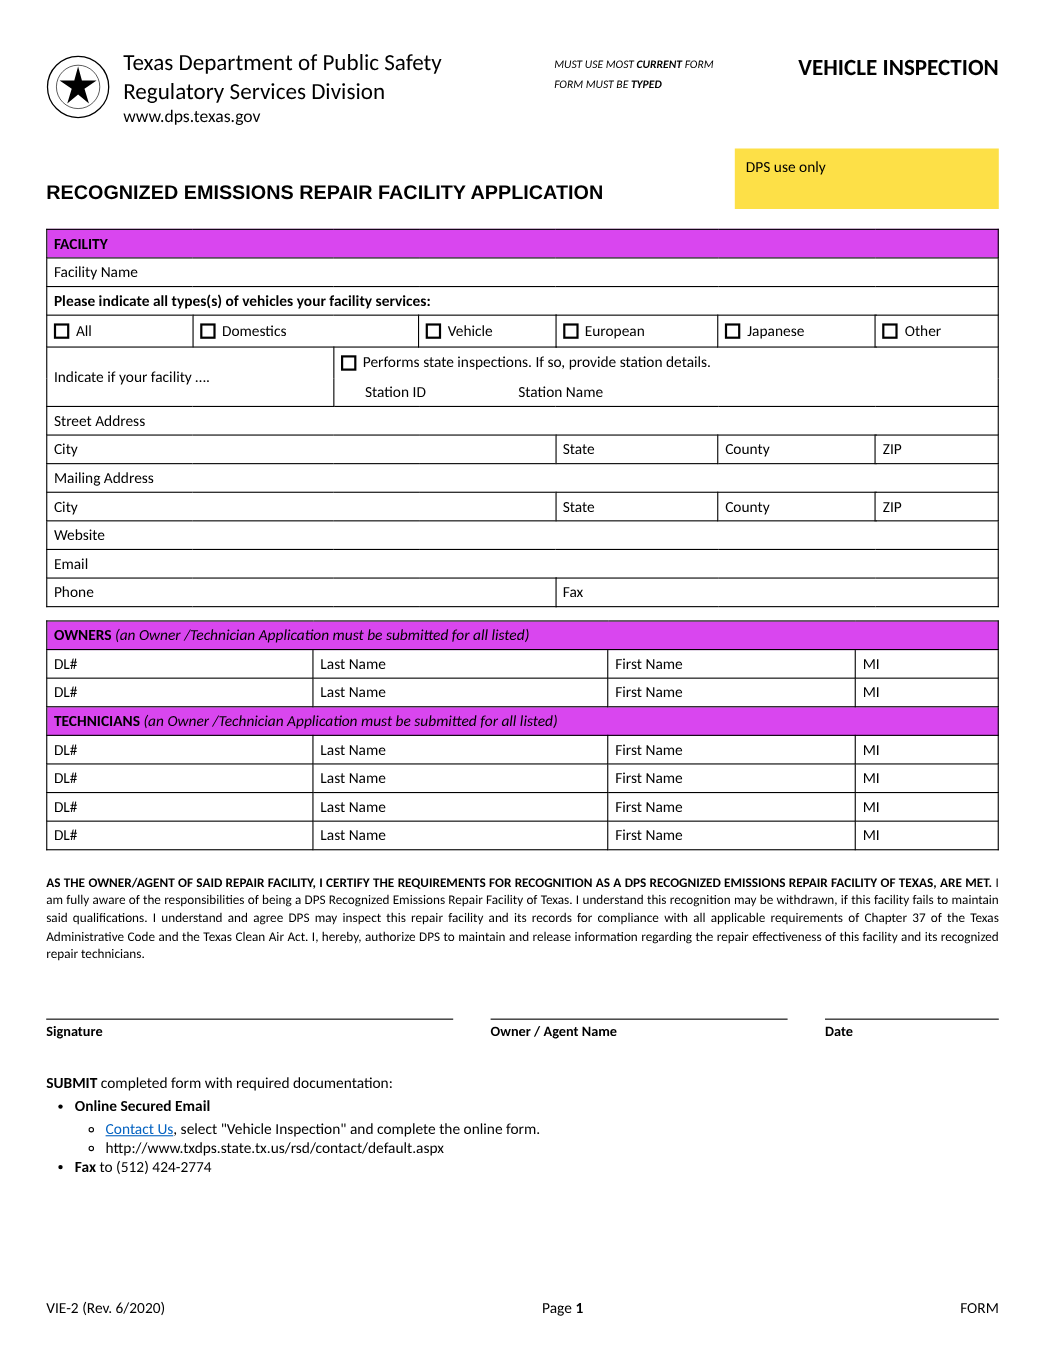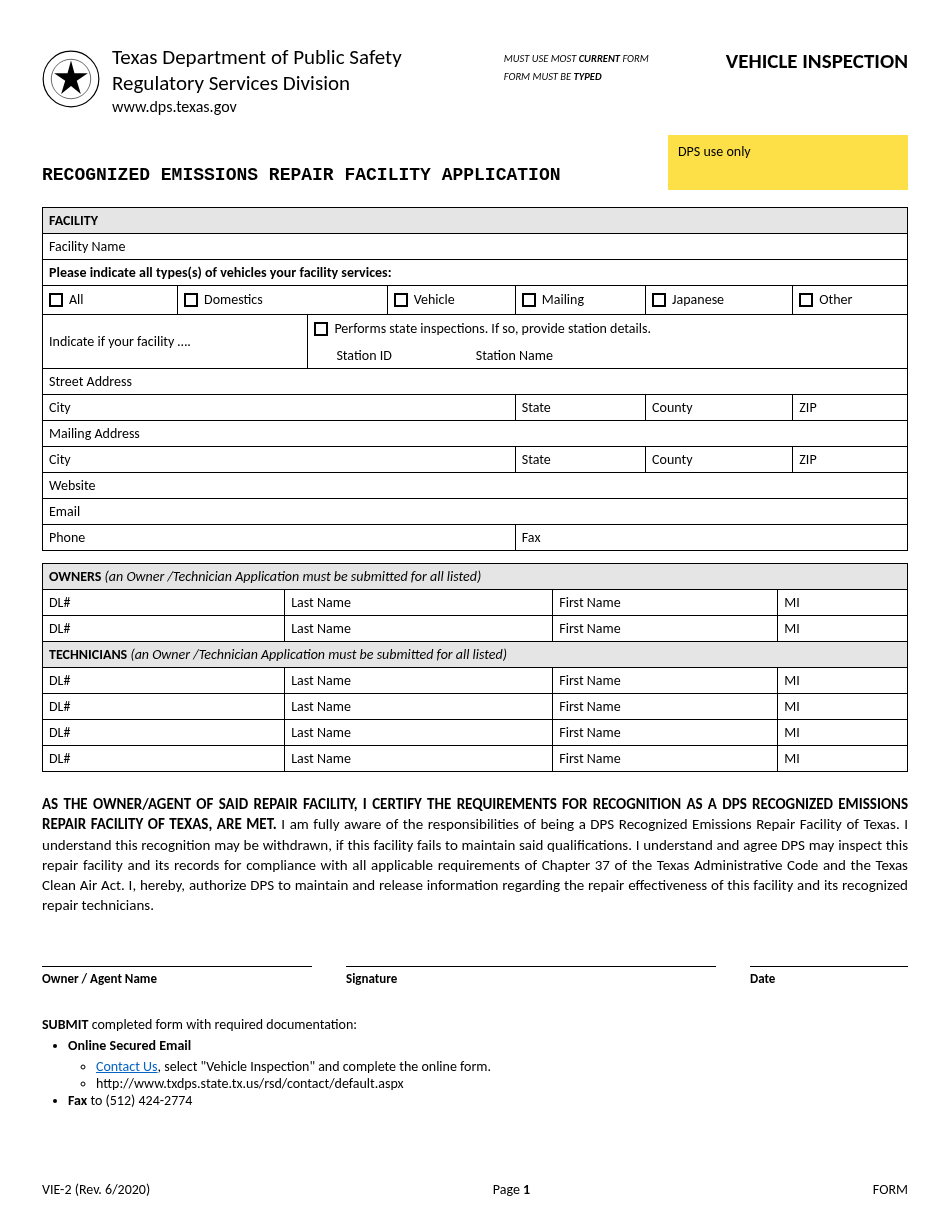--- a/index.html
+++ b/index.html
@@ -55,53 +55,53 @@
     position: absolute;
     right: 42px;
     top: 135px;
     width: 240px;
     height: 55px;
     background: #fde047;
     padding: 8px 10px;
     font-size: 14px;
   }
   .form-title {
-    font-family: Liberation Mono, monospace;
+    font-family: Liberation Sans, sans-serif;
     font-weight: 900;
     font-size: 18px;
     letter-spacing: 0;
     margin-top: 48px;
   }
   
   table.formtbl {
     width: 100%;
     border-collapse: collapse;
     margin-top: 22px;
     font-size: 14px;
   }
   table.formtbl td, table.formtbl th {
     border: 1px solid #000;
     padding: 4px 6px;
     vertical-align: middle;
     height: 26px;
   }
   .sect-head {
-    background: #e5e5e5;
+    background: #d946ef;
     font-weight: bold;
   }
   .sect-head .ital { font-weight: normal; font-style: italic; }
   .cb-cell { display:flex; align-items:center; gap:6px; height: 20px; }
   .cbox {
     width: 14px; height: 14px;
     border: 2px solid #000;
     display: inline-block;
   }
   .cert {
     margin-top: 22px;
-    font-size: 15px;
+    font-size: 12px;
     line-height: 1.35;
     text-align: justify;
   }
   .sig-row {
     display: flex;
     gap: 34px;
     margin-top: 50px;
   }
   .sig-col {
     border-top: 1.5px solid #000;
@@ -190,21 +190,21 @@
           </td>
       <td colspan="2">
             <div class="cb-cell">
               <span class="cbox"></span>
               <span>Vehicle</span>
             </div>
           </td>
       <td colspan="2">
             <div class="cb-cell">
               <span class="cbox"></span>
-              <span>Mailing</span>
+              <span>European</span>
             </div>
           </td>
       <td colspan="2">
             <div class="cb-cell">
               <span class="cbox"></span>
               <span>Japanese</span>
             </div>
           </td>
       <td colspan="2">
             <div class="cb-cell">
@@ -316,22 +316,22 @@
       <td>MI</td>
     </tr>
   </tbody>
     </table>
 
   <div class="cert">
     <strong>AS THE OWNER/AGENT OF SAID REPAIR FACILITY, I CERTIFY THE REQUIREMENTS FOR RECOGNITION AS A DPS RECOGNIZED EMISSIONS REPAIR FACILITY OF TEXAS, ARE MET.</strong><span> I am fully aware of the responsibilities of being a DPS Recognized Emissions Repair Facility of Texas. I understand this recognition may be withdrawn, if this facility fails to maintain said qualifications. I understand and agree DPS may inspect this repair facility and its records for compliance with all applicable requirements of Chapter 37 of the Texas Administrative Code and the Texas Clean Air Act. I, hereby, authorize DPS to maintain and release information regarding the repair effectiveness of this facility and its recognized repair technicians.</span>
   </div>
 
   <div class="sig-row">
+    <div class="sig-col sig">Signature</div>
     <div class="sig-col name">Owner / Agent Name</div>
-    <div class="sig-col sig">Signature</div>
     <div class="sig-col date">Date</div>
   </div>
 
   <div class="submit">
     <div><strong>SUBMIT</strong><span> completed form with required documentation:</span></div>
     <ul>
       <li><strong>Online Secured Email</strong>
         <ul>
           <li><a class="link">Contact Us</a><span>, select "Vehicle Inspection" and complete the online form.</span></li>
           <li>http://www.txdps.state.tx.us/rsd/contact/default.aspx</li>

